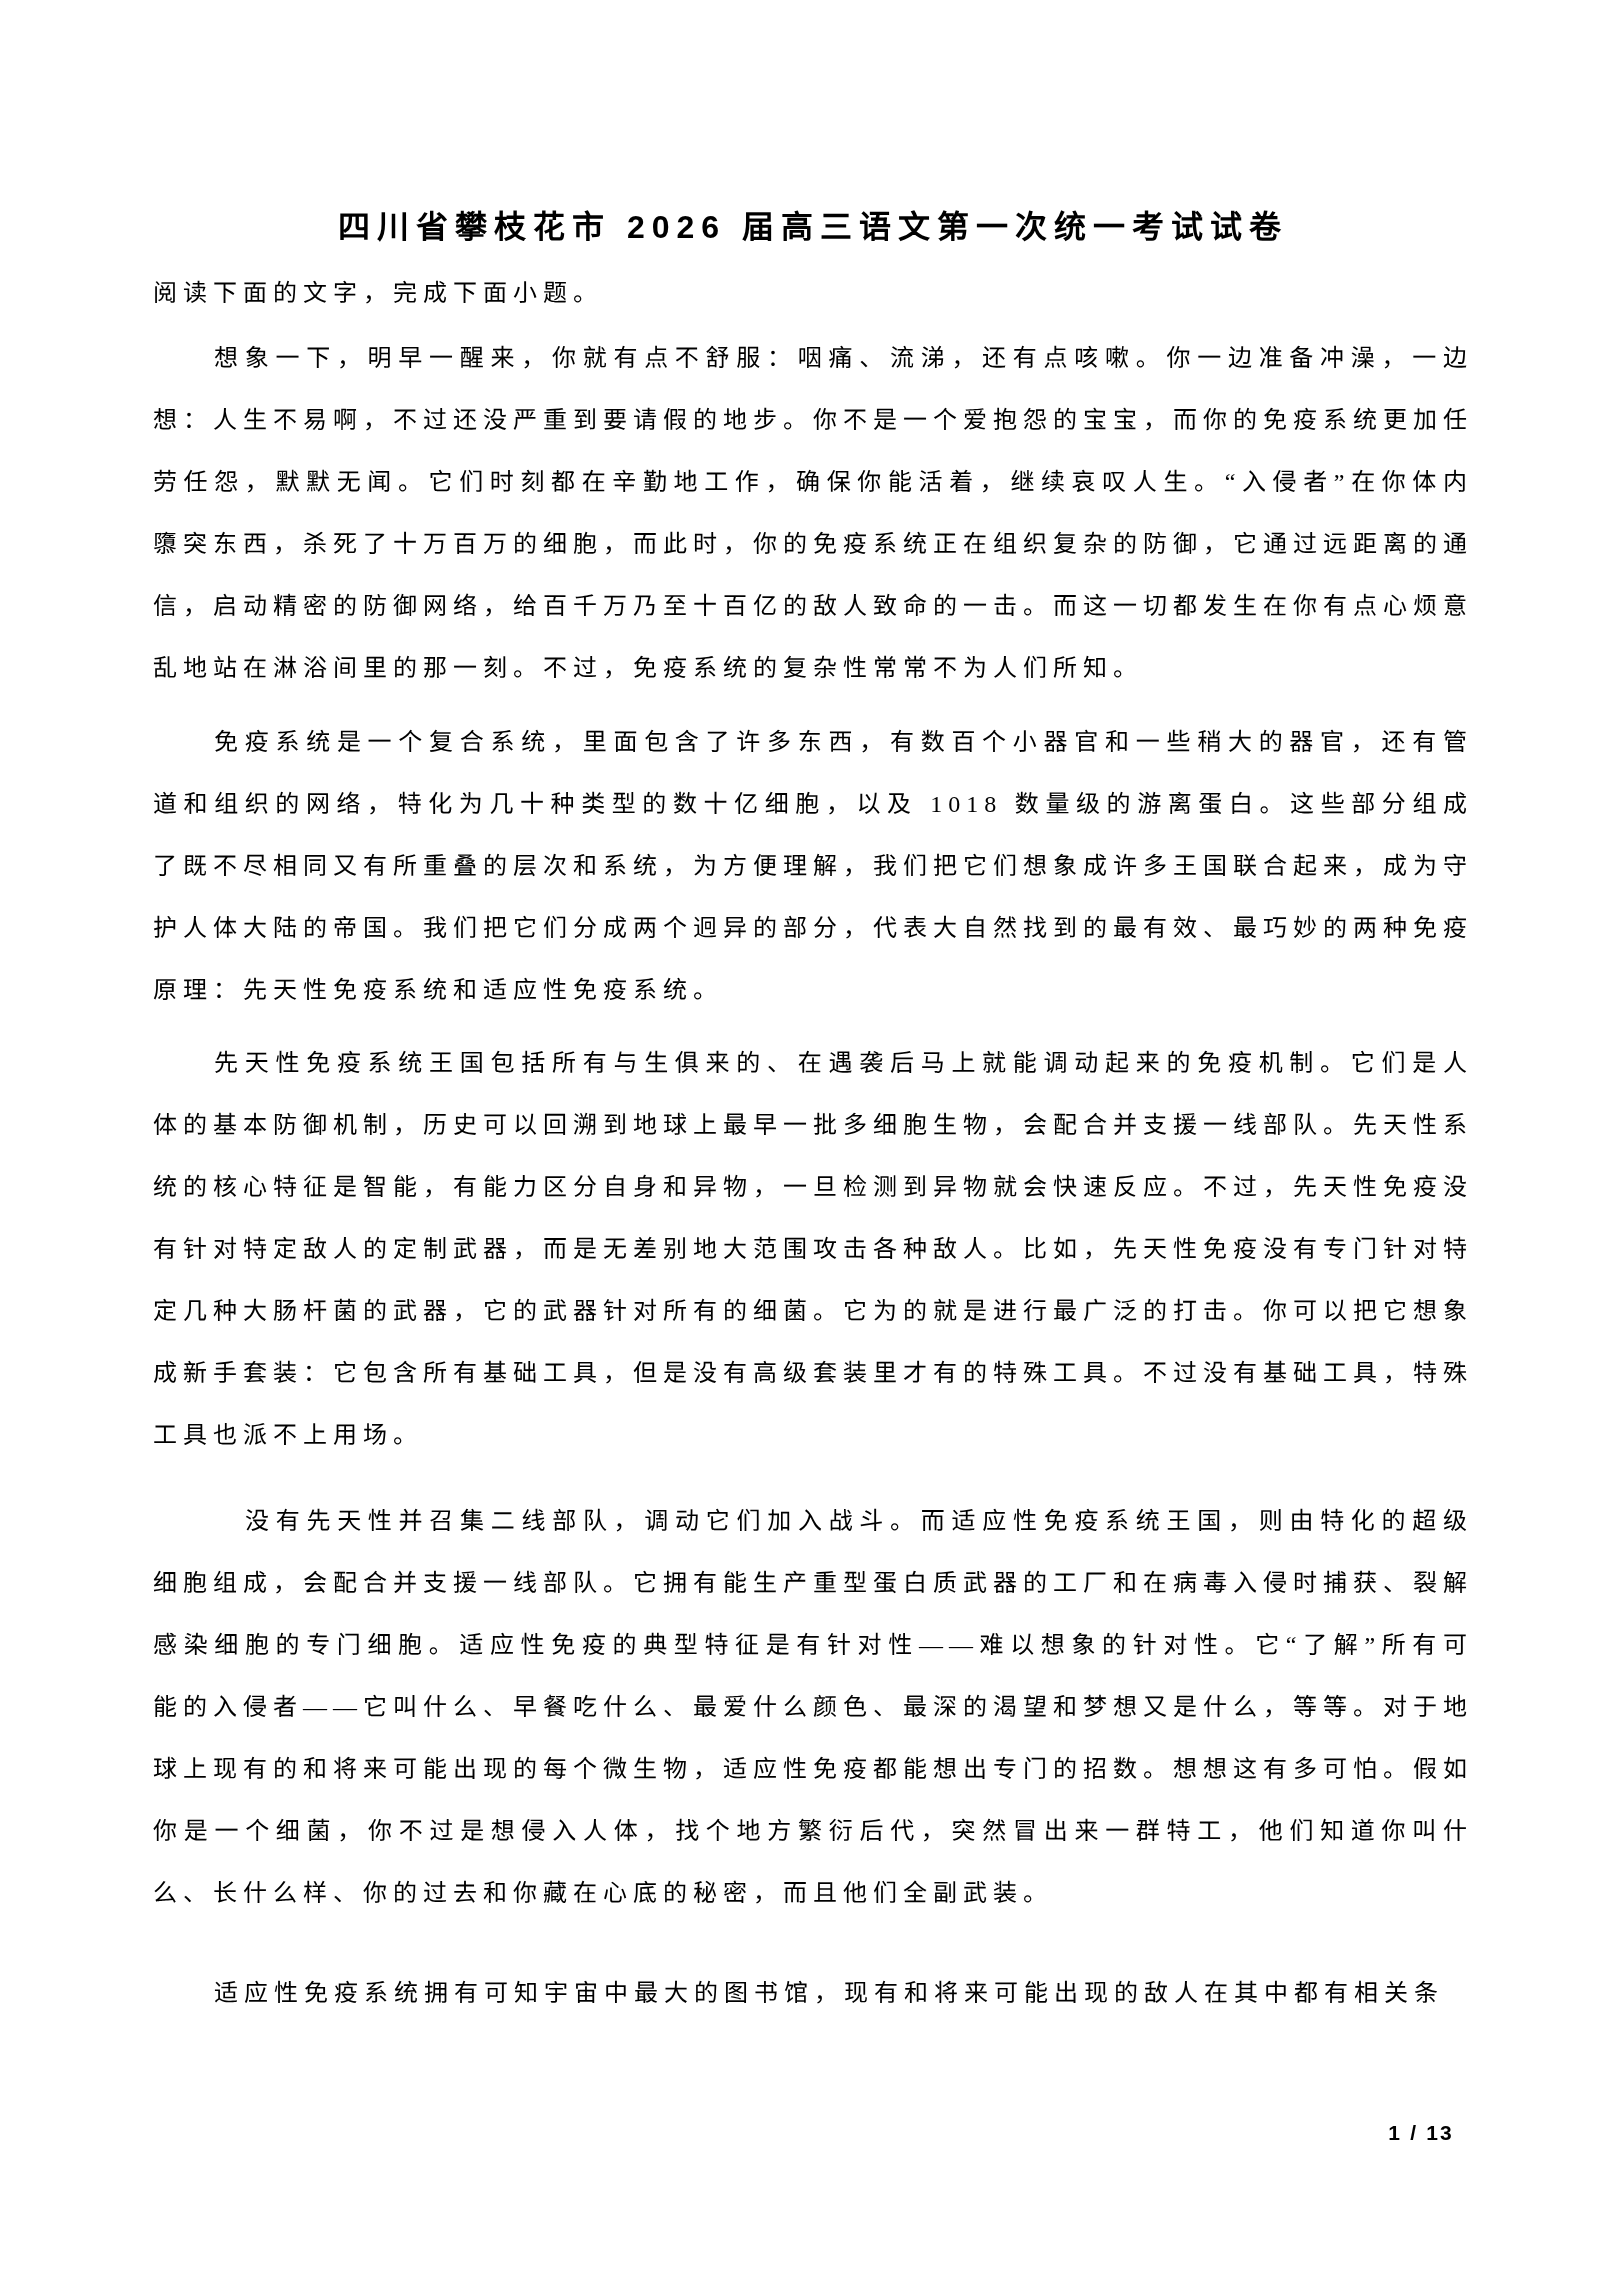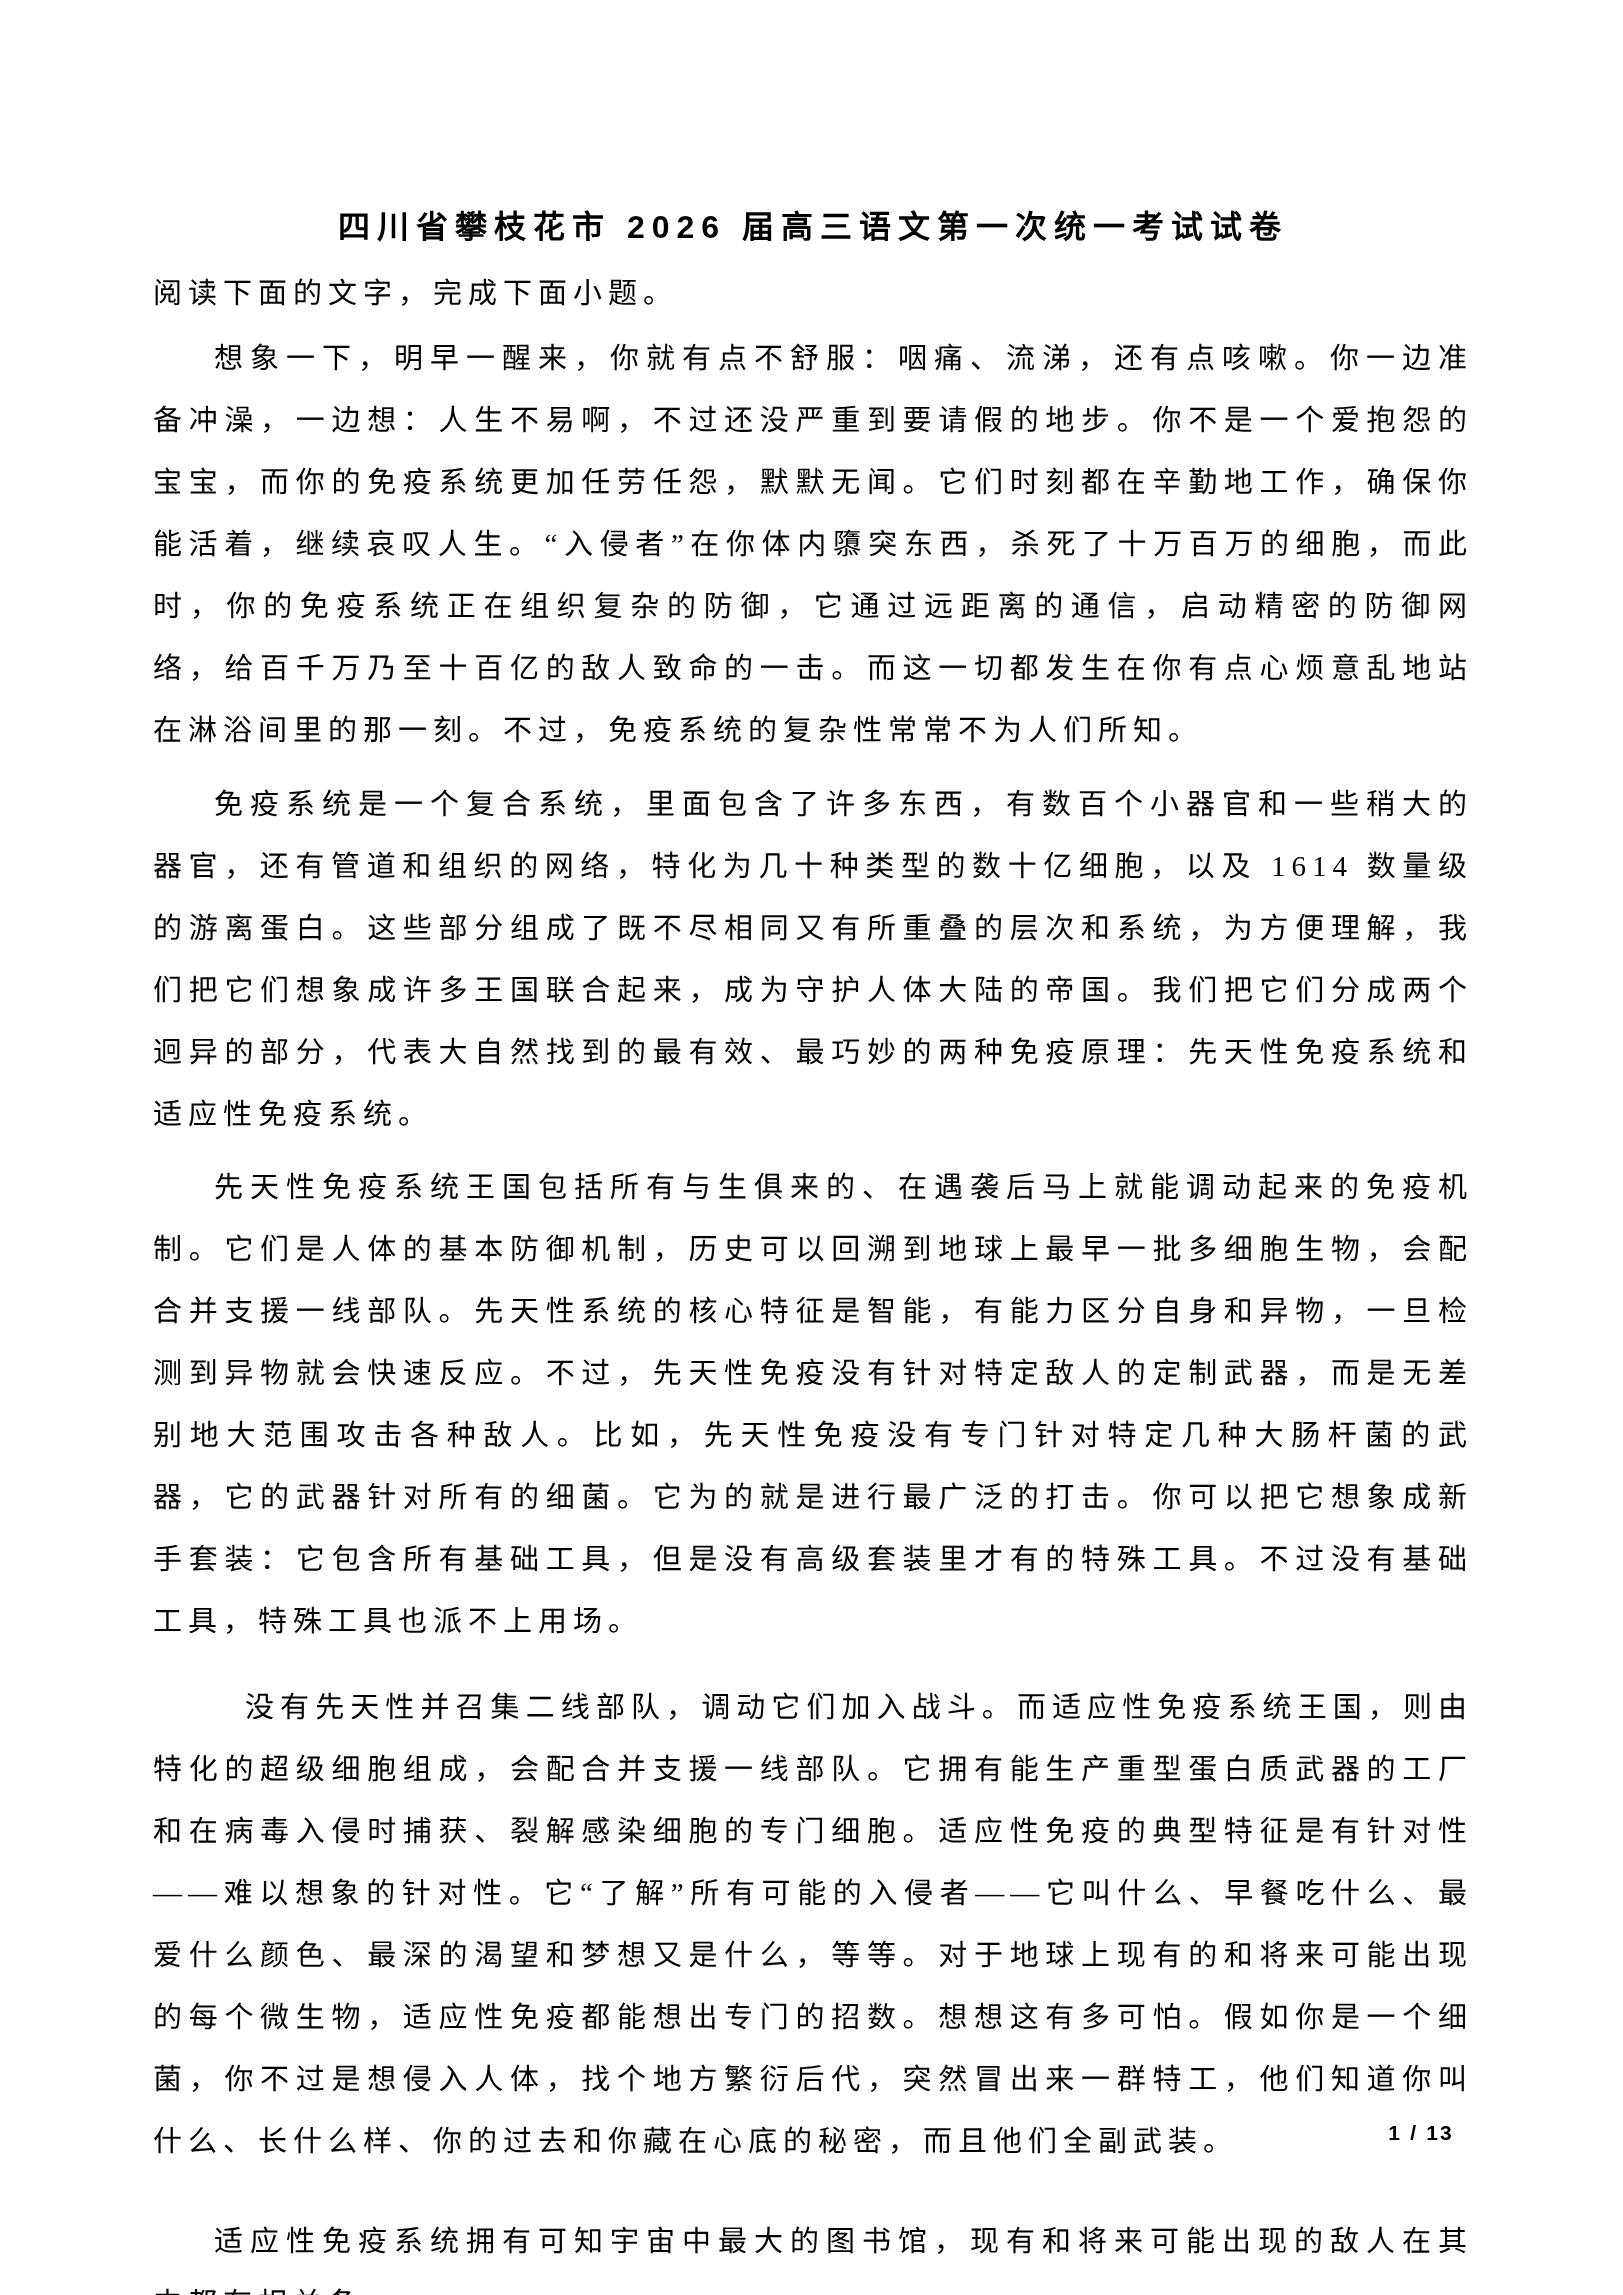--- a/index.html
+++ b/index.html
@@ -36,21 +36,21 @@
     margin: 34px 0 0 0;
     font-family: "Liberation Sans", "DejaVu Sans", sans-serif;
     font-weight: bold;
     font-size: 25px;
     line-height: 29.4px;
     letter-spacing: 4.4px;
   }
   .intro, .body-para {
     margin: 0;
     font-family: "Liberation Serif", "DejaVu Serif", serif;
-    font-size: 29px;
+    font-size: 24px;
     line-height: 62px;
     letter-spacing: 6px;
     text-align: justify;
   }
   .intro {
     margin-top: 16.4px;
     text-indent: 0;
   }
   .body-para {
     margin-top: 11.5px;
@@ -77,20 +77,20 @@
   }
 </style>
 </head>
 <body>
 
 <div class="page">
   <div class="content">
     <h1 class="title">四川省攀枝花市 2026 届高三语文第一次统一考试试卷</h1>
     <p class="intro">阅读下面的文字，完成下面小题。</p>
     <p class="body-para first">想象一下，明早一醒来，你就有点不舒服：咽痛、流涕，还有点咳嗽。你一边准备冲澡，一边想：人生不易啊，不过还没严重到要请假的地步。你不是一个爱抱怨的宝宝，而你的免疫系统更加任劳任怨，默默无闻。它们时刻都在辛勤地工作，确保你能活着，继续哀叹人生。“入侵者”在你体内隳突东西，杀死了十万百万的细胞，而此时，你的免疫系统正在组织复杂的防御，它通过远距离的通信，启动精密的防御网络，给百千万乃至十百亿的敌人致命的一击。而这一切都发生在你有点心烦意乱地站在淋浴间里的那一刻。不过，免疫系统的复杂性常常不为人们所知。</p>
-    <p class="body-para">免疫系统是一个复合系统，里面包含了许多东西，有数百个小器官和一些稍大的器官，还有管道和组织的网络，特化为几十种类型的数十亿细胞，以及 1614 数量级的游离蛋白。这些部分组成了既不尽相同又有所重叠的层次和系统，为方便理解，我们把它们想象成许多王国联合起来，成为守护人体大陆的帝国。我们把它们分成两个迥异的部分，代表大自然找到的最有效、最巧妙的两种免疫原理：先天性免疫系统和适应性免疫系统。</p>
+    <p class="body-para">免疫系统是一个复合系统，里面包含了许多东西，有数百个小器官和一些稍大的器官，还有管道和组织的网络，特化为几十种类型的数十亿细胞，以及 1018 数量级的游离蛋白。这些部分组成了既不尽相同又有所重叠的层次和系统，为方便理解，我们把它们想象成许多王国联合起来，成为守护人体大陆的帝国。我们把它们分成两个迥异的部分，代表大自然找到的最有效、最巧妙的两种免疫原理：先天性免疫系统和适应性免疫系统。</p>
     <p class="body-para">先天性免疫系统王国包括所有与生俱来的、在遇袭后马上就能调动起来的免疫机制。它们是人体的基本防御机制，历史可以回溯到地球上最早一批多细胞生物，会配合并支援一线部队。先天性系统的核心特征是智能，有能力区分自身和异物，一旦检测到异物就会快速反应。不过，先天性免疫没有针对特定敌人的定制武器，而是无差别地大范围攻击各种敌人。比如，先天性免疫没有专门针对特定几种大肠杆菌的武器，它的武器针对所有的细菌。它为的就是进行最广泛的打击。你可以把它想象成新手套装：它包含所有基础工具，但是没有高级套装里才有的特殊工具。不过没有基础工具，特殊工具也派不上用场。</p>
     <p class="body-para indent-large">没有先天性并召集二线部队，调动它们加入战斗。而适应性免疫系统王国，则由特化的超级细胞组成，会配合并支援一线部队。它拥有能生产重型蛋白质武器的工厂和在病毒入侵时捕获、裂解感染细胞的专门细胞。适应性免疫的典型特征是有针对性——难以想象的针对性。它“了解”所有可能的入侵者——它叫什么、早餐吃什么、最爱什么颜色、最深的渴望和梦想又是什么，等等。对于地球上现有的和将来可能出现的每个微生物，适应性免疫都能想出专门的招数。想想这有多可怕。假如你是一个细菌，你不过是想侵入人体，找个地方繁衍后代，突然冒出来一群特工，他们知道你叫什么、长什么样、你的过去和你藏在心底的秘密，而且他们全副武装。</p>
     <p class="body-para last">适应性免疫系统拥有可知宇宙中最大的图书馆，现有和将来可能出现的敌人在其中都有相关条</p>
   </div>
   <div class="footer">1 / 13</div>
 </div>
 
 
 </body></html>

